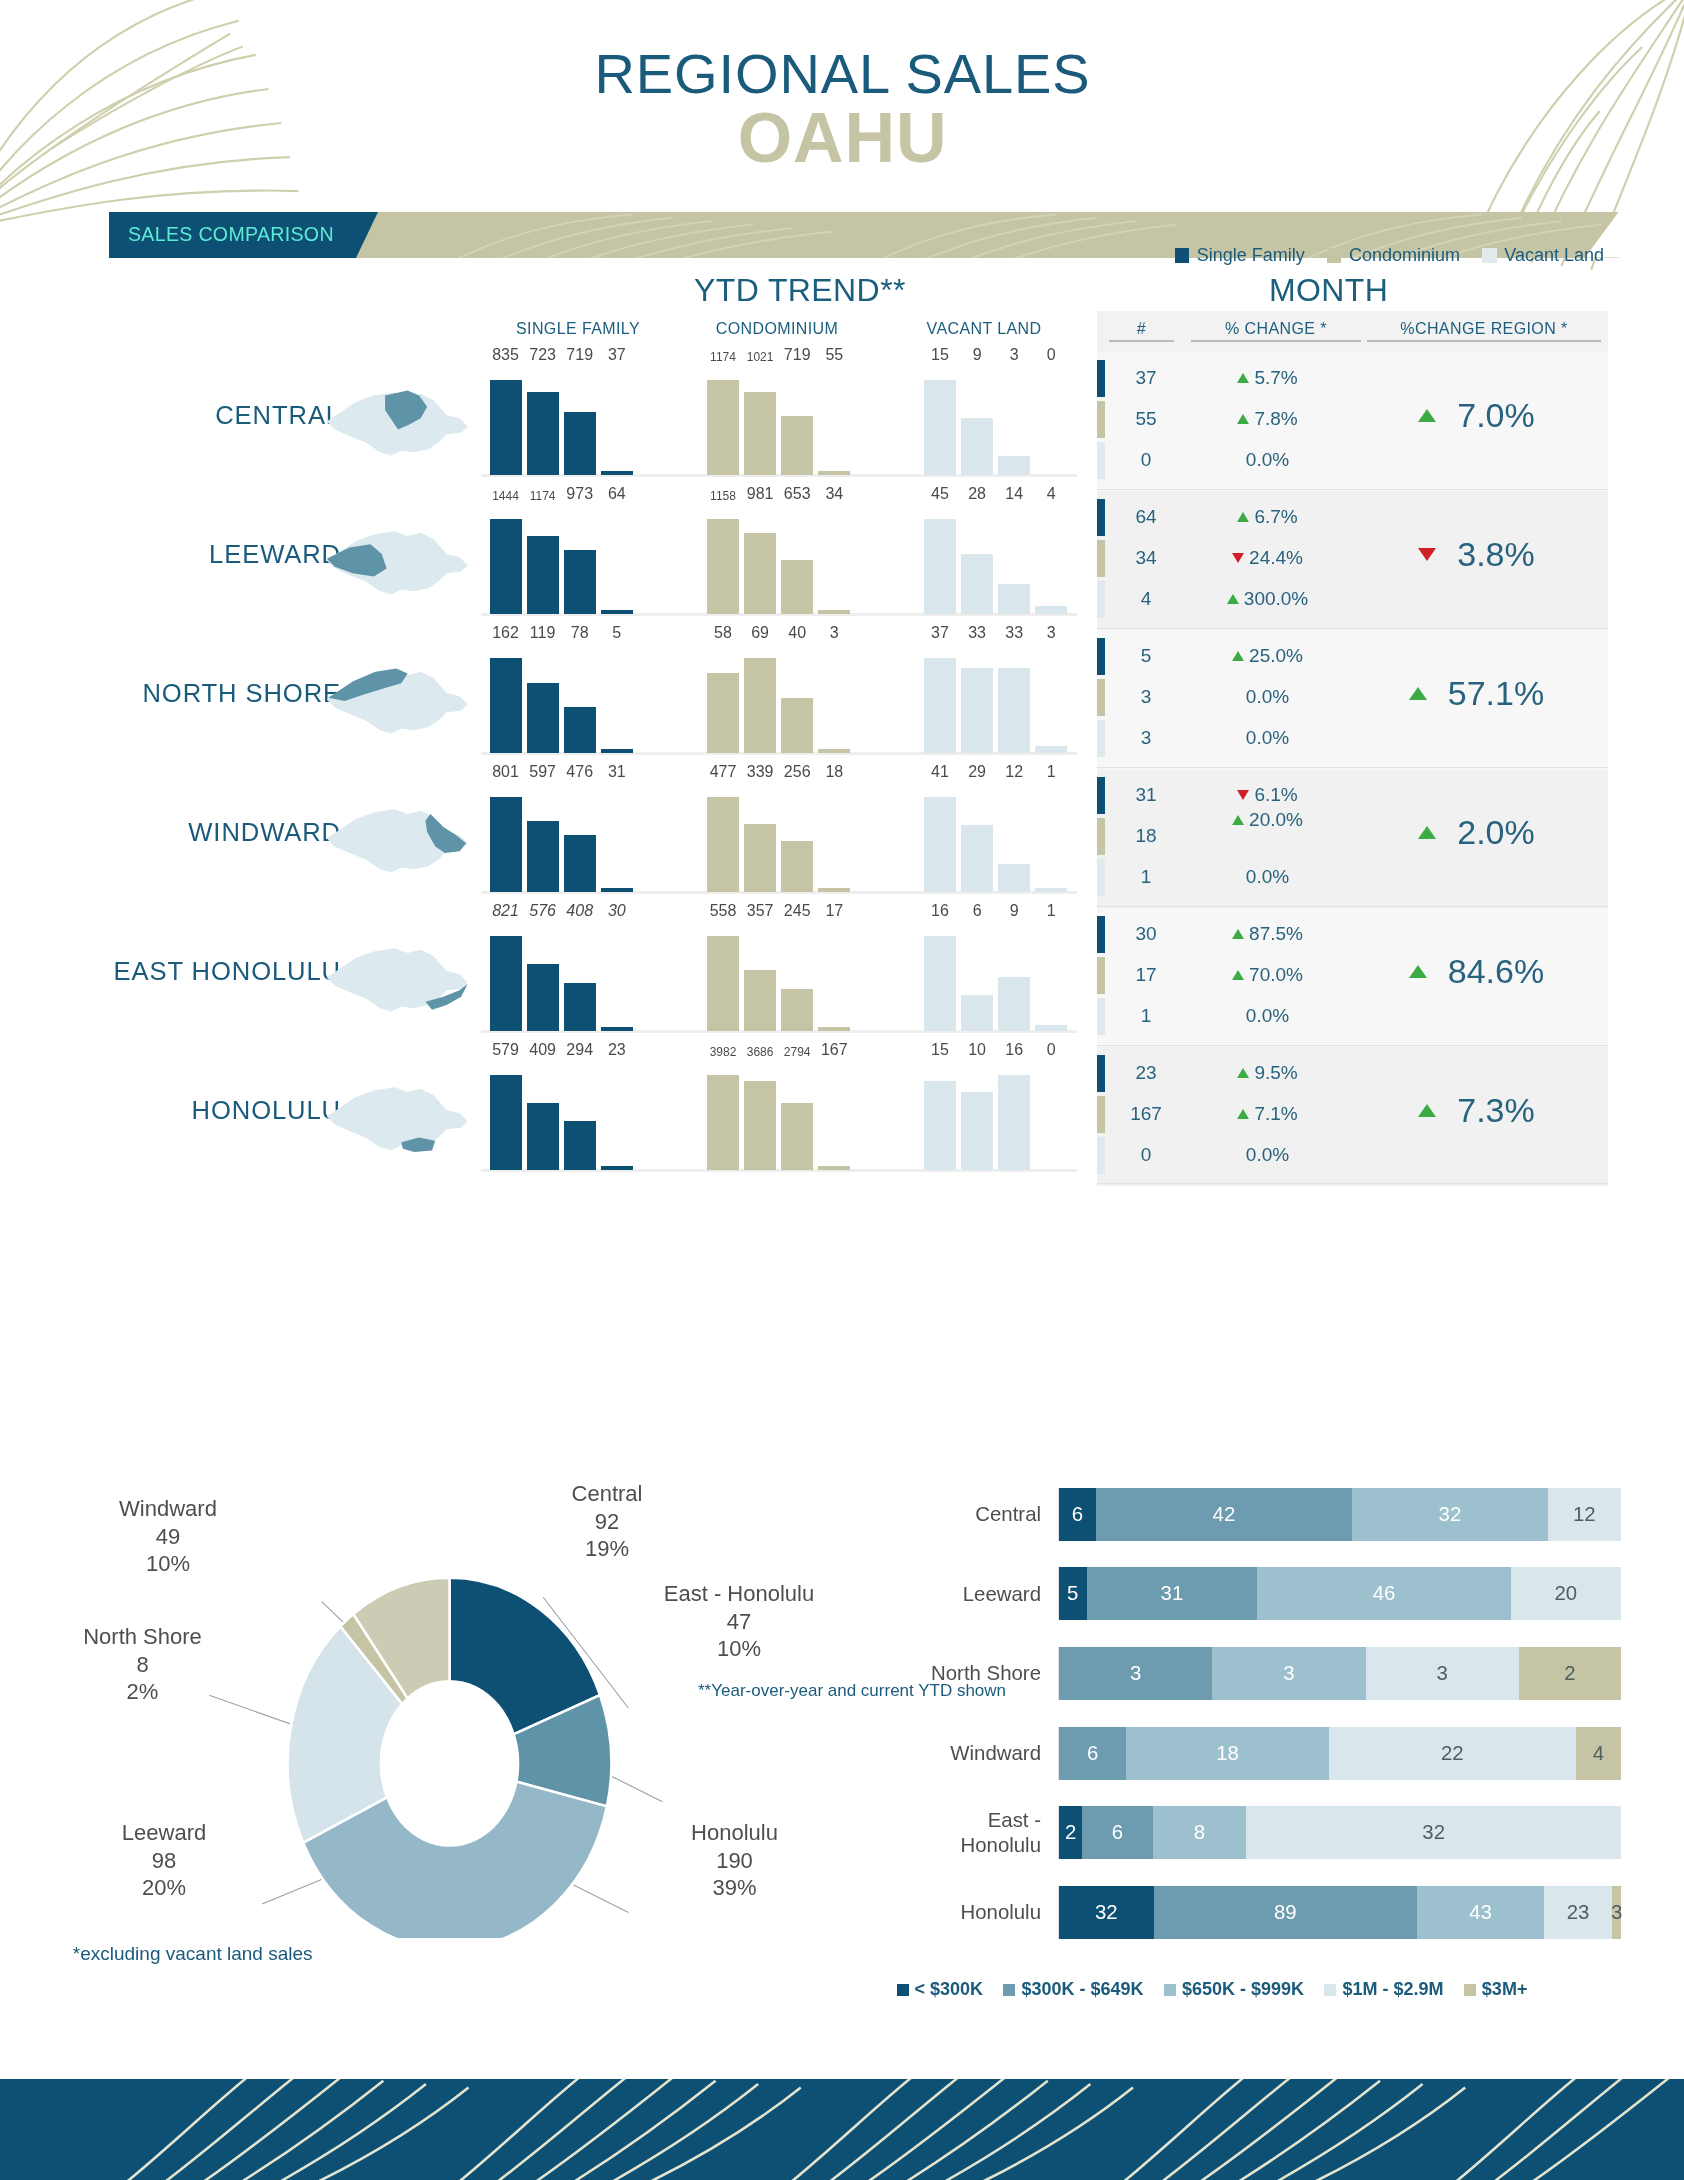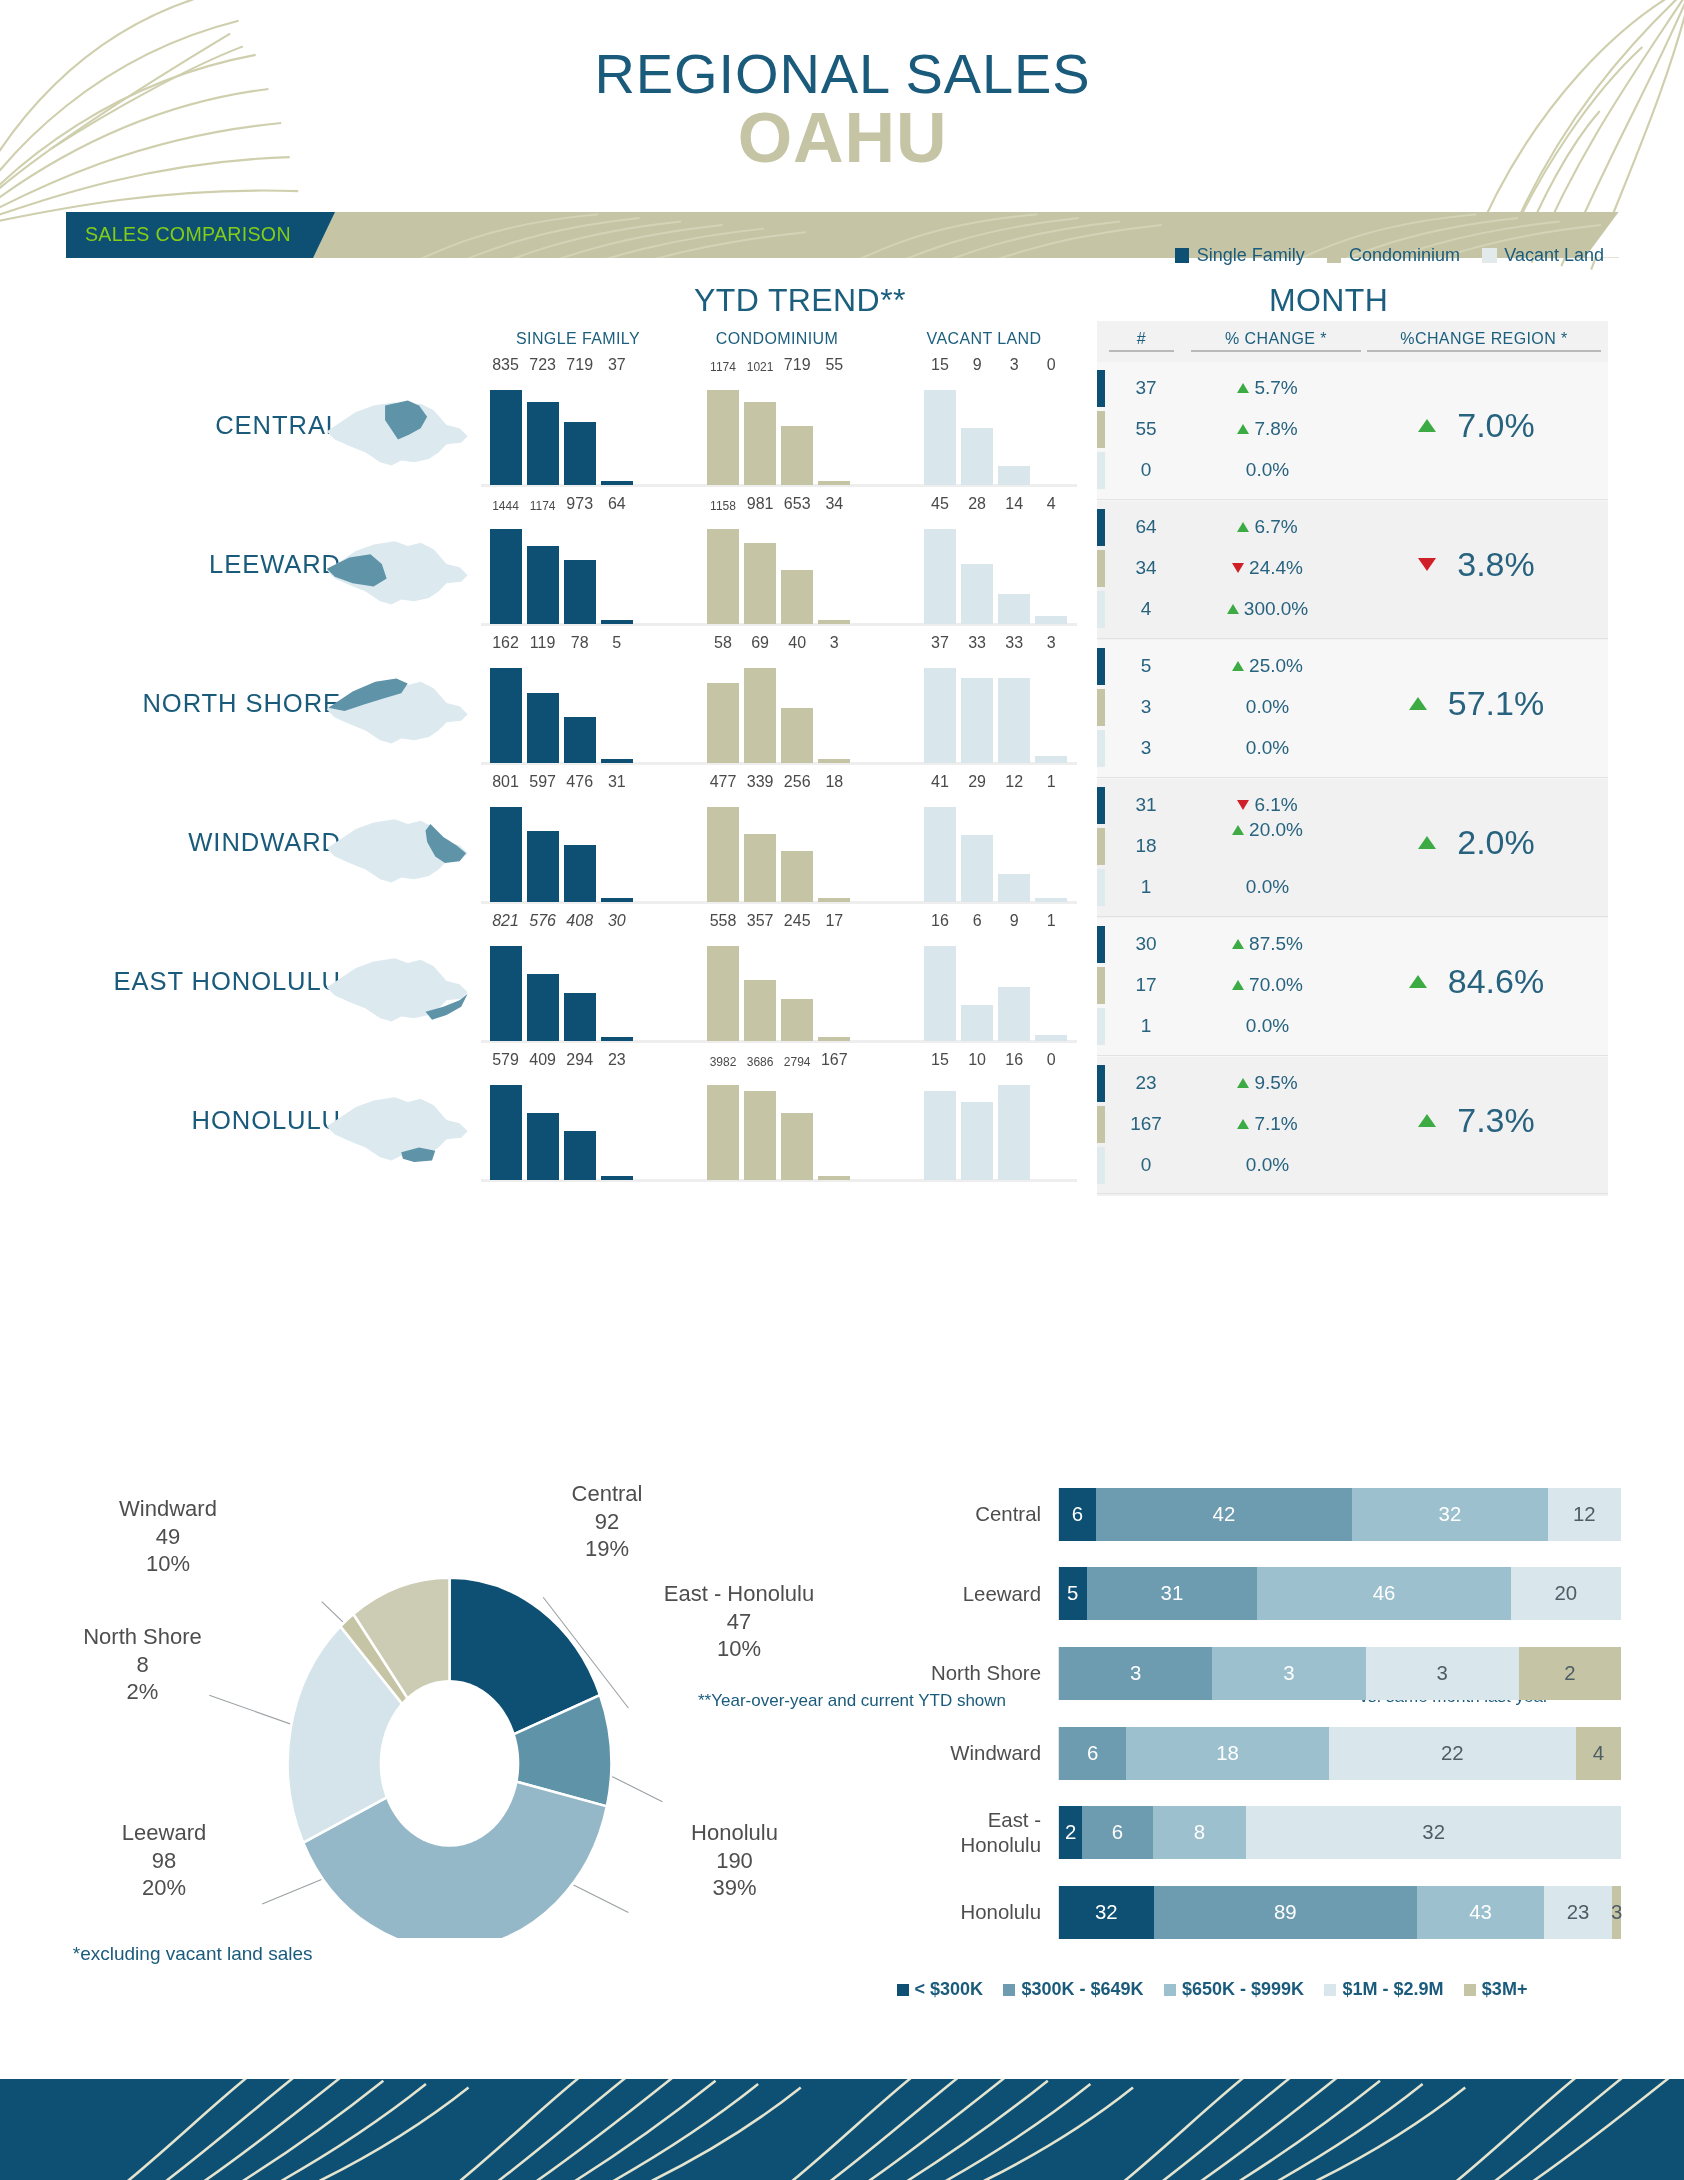--- a/index.html
+++ b/index.html
@@ -24,23 +24,23 @@
     font-size: 70px; color: #c5c5a5; font-weight: 700; letter-spacing: 0.9px;
     margin-top: -8.5px;
   }
 
   
   .banner-row { position: relative; height: 46px; margin-top: 17px; }
   .banner {
     position: relative; height: 46px; display: flex; align-items: stretch;
   }
   .banner-label {
-    background: #0d5074; color: #84cc16; font-size: 19.6px; letter-spacing: 0.3px;
+    background: #0d5074; color: #5eead4; font-size: 19.6px; letter-spacing: 0.3px;
     display: flex; align-items: center; padding: 0 22px 0 19px;
-    position: relative; z-index: 3;
+    position: relative; z-index: 3; margin-left: 43px;
   }
   .banner-label::after {
     content: ""; position: absolute; right: -22px; top: 0;
     border-left: 22px solid #0d5074;
     border-bottom: 46px solid transparent; width: 0; height: 0;
   }
   .banner-tail {
     flex: 1; background: #c5c5a5; position: relative; overflow: hidden;
   }
   .banner-tail::after {
@@ -52,21 +52,21 @@
 
   
   .top-legend {
     position: absolute; right: 81px; top: 245px;
     display: flex; gap: 22px; align-items: center; font-size: 18px; color: #1a5b7c;
   }
   .lg-item { display: flex; align-items: center; gap: 7.7px; }
   .lg-swatch { width: 14.5px; height: 14.5px; display: inline-block; }
 
   
-  .main-area { position: relative; margin-top: 19px; }
+  .main-area { position: relative; margin-top: 9px; }
   .col-heads {
     position: relative; height: 85px;
   }
   .ytd-title { position: absolute; left: 694px; top: 5.1px; font-size: 32px; letter-spacing: 0.4px;}
   .month-title { position: absolute; left: 1269px; top: 5.1px; font-size: 32px; letter-spacing: 0.4px;}
   .sub-head { position: absolute; top: 53px; font-size: 16px; letter-spacing: 0.4px; }
   .month-head-bg {
     position: absolute; left: 1097px; top: 44px; width: 511px; height: 41px;
     background: #f2f2f2;
   }

